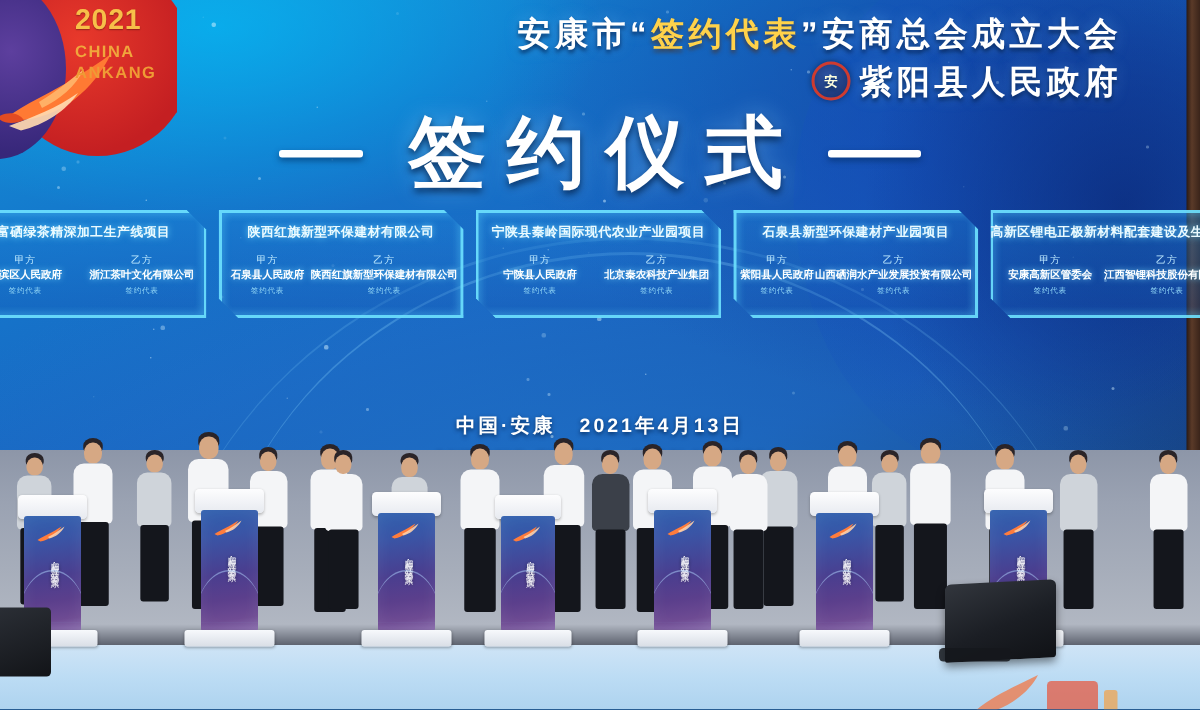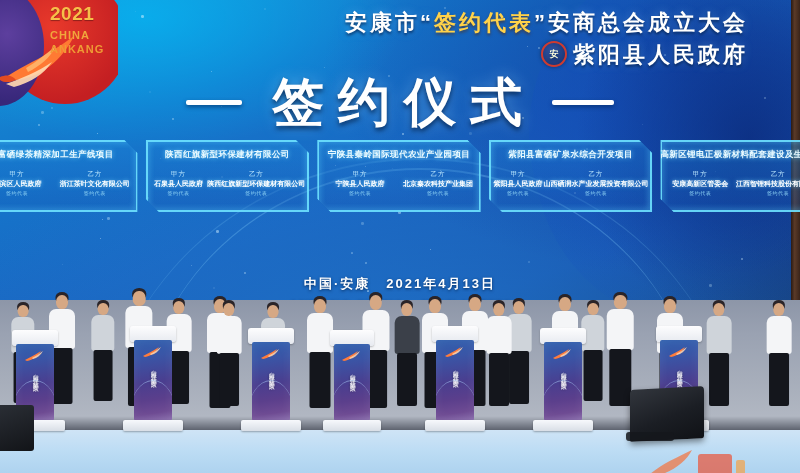--- a/index.html
+++ b/index.html
@@ -364,21 +364,21 @@
         </div>
         <div class="party">
           <div class="party-role">乙方</div>
           <div class="party-name">北京秦农科技产业集团</div>
           <div class="party-sign">签约代表</div>
         </div>
       </div>
       </div>
       <div class="panel">
       <div class="glow"></div>
-      <div class="panel-title">紫阳县富硒矿泉水综合开发项目</div>
+      <div class="panel-title">石泉县新型环保建材产业园项目</div>
       <div class="panel-parties">
         <div class="party">
           <div class="party-role">甲方</div>
           <div class="party-name">紫阳县人民政府</div>
           <div class="party-sign">签约代表</div>
         </div>
         <div class="party">
           <div class="party-role">乙方</div>
           <div class="party-name">山西硒润水产业发展投资有限公司</div>
           <div class="party-sign">签约代表</div>

